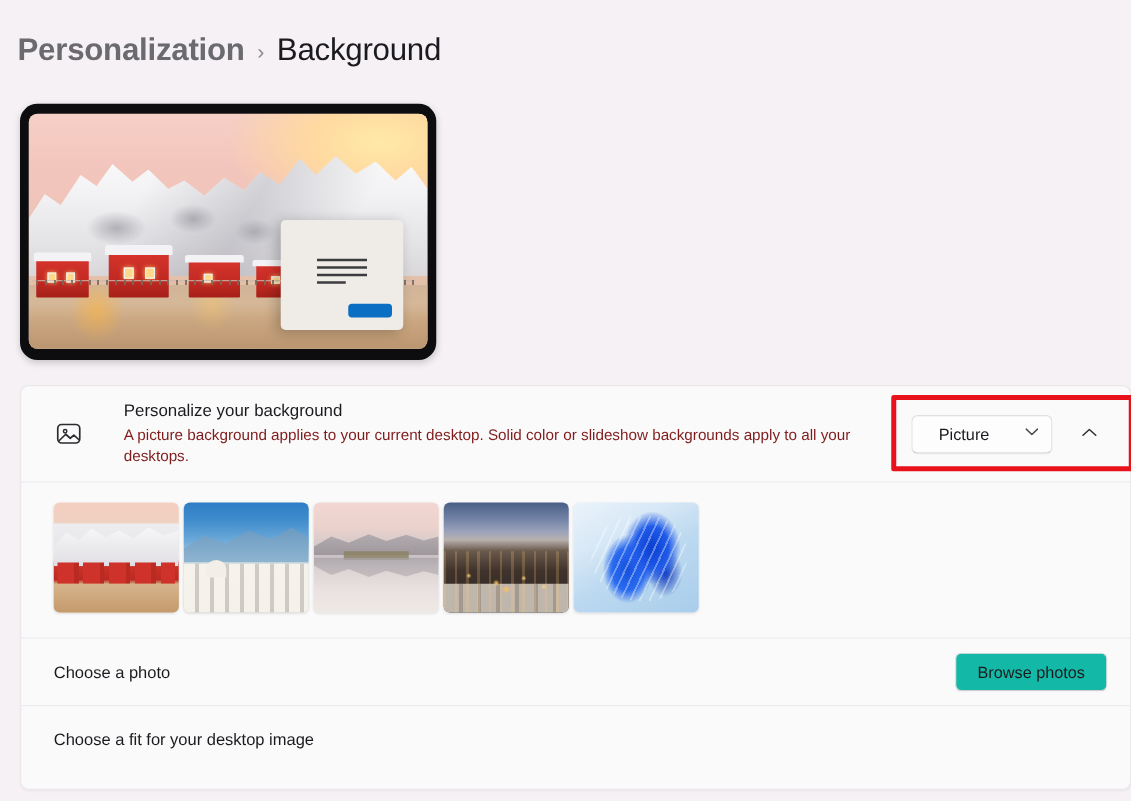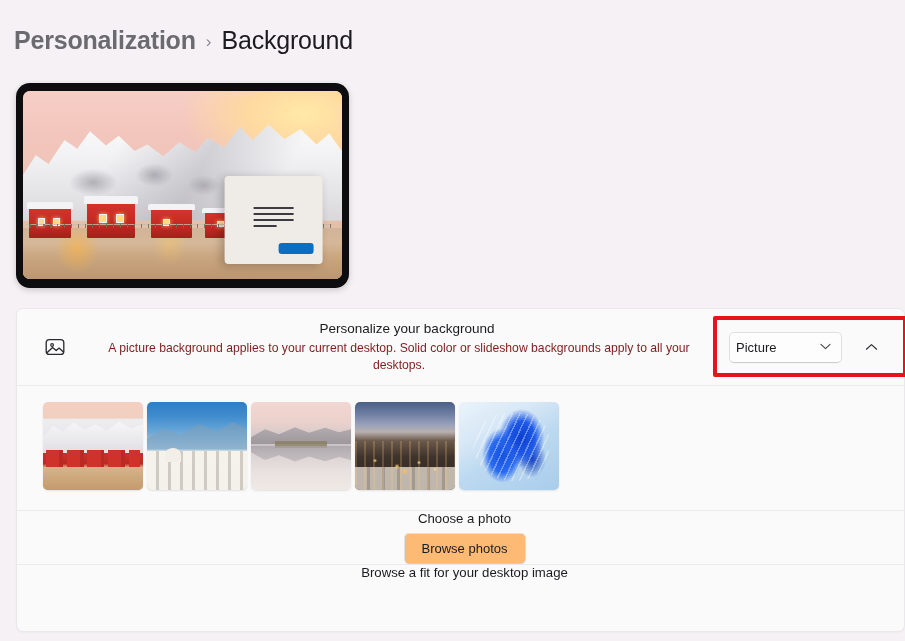--- a/index.html
+++ b/index.html
@@ -133,41 +133,41 @@
   
   .card {
     position: absolute; left: 16px; top: 308px;
     width: 889px; height: 324px;
     background: #fbfafb;
     border: 1px solid #ebe8ec;
     border-radius: 7px;
     box-shadow: 0 1px 2px rgba(0,0,0,.03);
     overflow: hidden;
   }
-  .row { position: relative; display: flex; align-items: center; text-align: center; }
+  .row { position: relative; display: flex; align-items: center; }
   .divider { height: 1px; background: #eeebef; }
 
   
   .row-main { height: 76px; padding: 0 18px 0 26px; }
   .pic-icon { width: 24px; height: 24px; flex: 0 0 24px; margin-right: 32px; }
   .row-text { flex: 1 1 auto; min-width: 0; }
   .row-title { font-size: 13.5px; color: #1b1b1f; line-height: 1.35; }
   .row-desc { font-size: 12.2px; color: #7f1d1d; line-height: 1.42; margin-top: 2px; max-width: 600px; }
 
   .picture-ctl {
     display: flex; align-items: center; gap: 14px;
     flex: 0 0 auto; padding-left: 14px;
   }
   .dropdown {
     display: flex; align-items: center; justify-content: space-between;
     background: #fdfdfd;
     border: 1px solid #e2dfe3;
     border-bottom-color: #cfccd2;
     border-radius: 5px;
-    height: 31px; padding: 0 10px 0 6px;
+    height: 31px; padding: 0 10px 0 21px;
     font-size: 13px; color: #1b1b1f;
     box-shadow: 0 1px 0 rgba(0,0,0,.02);
   }
   .dropdown.picture { width: 113px; }
   .dropdown.fit { width: 113px; }
   .chev { color: #4a4a52; font-size: 10px; line-height: 1; margin-left: 8px; }
   .expander {
     width: 30px; height: 30px; display: flex; align-items: center; justify-content: center;
     color: #303036; font-size: 11px; background: transparent; border: none; border-radius: 4px;
   }
@@ -264,24 +264,24 @@
   }
   .t5 .ribbon {
     position:absolute; inset: 12% 10% 10% 14%;
     background: repeating-linear-gradient(115deg,
       rgba(255,255,255,.34) 0 1.5px, rgba(255,255,255,0) 1.5px 7px);
     border-radius: 50% 40% 45% 55%;
     mix-blend-mode: screen;
   }
 
   
-  .row-simple { height: 53px; padding: 0 18px 0 26px; justify-content: space-between; flex-direction: column; }
+  .row-simple { height: 53px; padding: 0 18px 0 26px; justify-content: space-between; }
   .row-label { font-size: 13.2px; color: #1b1b1f; }
   .btn {
-    background: #fdba74; border: 1px solid #e2dfe3; border-bottom-color: #cfccd2;
+    background: #14b8a6; border: 1px solid #e2dfe3; border-bottom-color: #cfccd2;
     border-radius: 5px; height: 31px; padding: 0 17px;
     font-size: 13px; color: #1b1b1f;
     display: flex; align-items: center; justify-content: center;
     box-shadow: 0 1px 0 rgba(0,0,0,.02);
   }
 </style>
 </head>
 <body>
 
 <div id="root">
@@ -401,18 +401,18 @@
     <div class="divider"></div>
 
     <div class="row row-simple">
       <span class="row-label">Choose a photo</span>
       <div class="btn">Browse photos</div>
     </div>
 
     <div class="divider"></div>
 
     <div class="row row-simple">
-      <span class="row-label">Browse a fit for your desktop image</span>
+      <span class="row-label">Choose a fit for your desktop image</span>
     </div>
   </div>
 
   <div class="highlight"></div>
 </div>
 
 </body></html>

